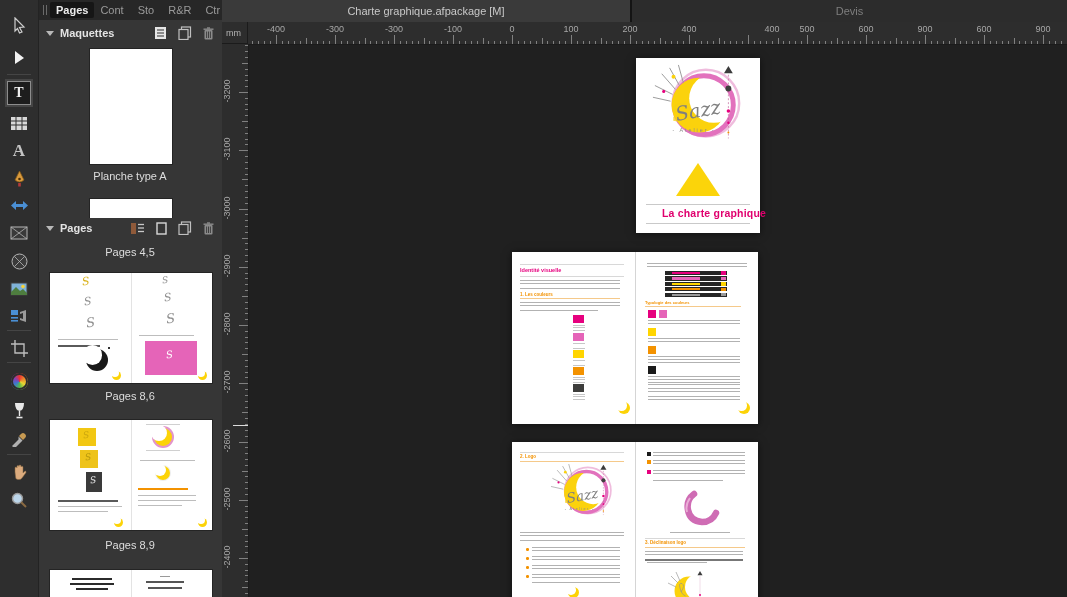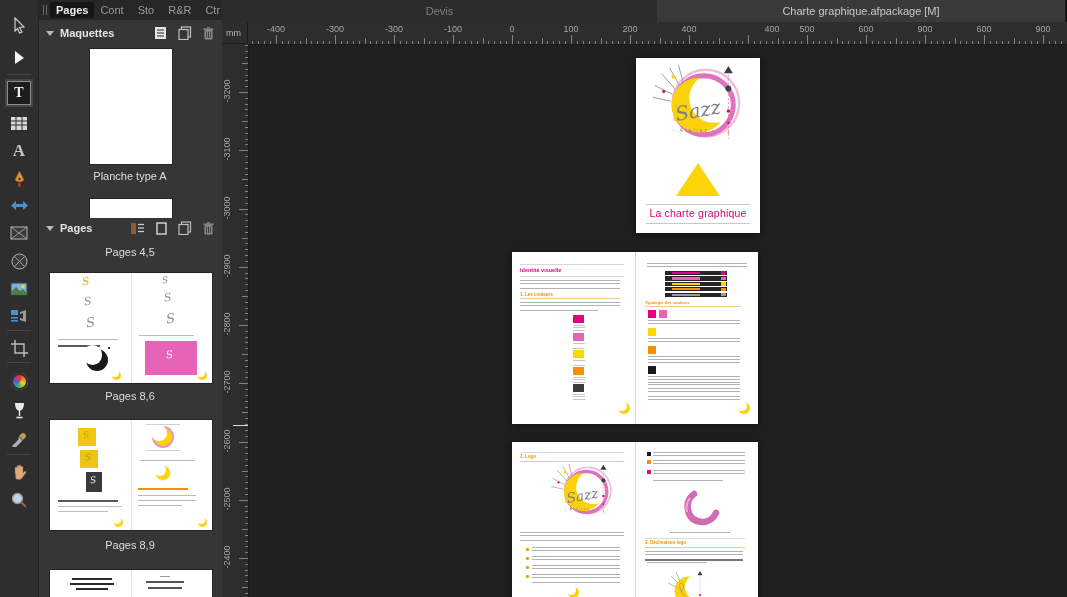--- a/index.html
+++ b/index.html
@@ -65,21 +65,21 @@
   .hlabel{position:absolute;top:2px;transform:translateX(-50%);font-size:9px;color:#a6a6a6;white-space:nowrap;}
   .vtick{position:absolute;right:0;height:1px;background:#808080;}
   .vlabel{position:absolute;left:-15px;width:40px;text-align:center;transform:rotate(-90deg);font-size:9px;color:#a6a6a6;}
   .vcursor{position:absolute;right:0;width:15px;height:1px;background:#dcdcdc;}
 
   
   .canvas{position:absolute;left:248px;top:44px;width:819px;height:553px;background:#202020;}
   .page{position:absolute;background:#ffffff;box-shadow:0 1px 8px rgba(0,0,0,.55);}
   .logo{position:absolute;}
   .tri-yellow{position:absolute;width:0;height:0;border-left:22px solid transparent;border-right:22px solid transparent;border-bottom:33px solid #fbd40a;}
-  .covtitle{position:absolute;width:100%;text-align:center;font-size:10.5px;font-weight:normal;color:#e0006e;letter-spacing:.2px;}
+  .covtitle{position:absolute;width:100%;text-align:center;font-size:10.5px;font-weight:bold;color:#e0006e;letter-spacing:.2px;margin-left:16px;}
   .h-mag{position:absolute;font-size:5.5px;font-weight:bold;color:#e6007e;}
   .h-org{position:absolute;font-size:4.5px;font-weight:bold;color:#f39200;}
   .bar5{position:absolute;height:4.2px;width:62px;background:#262626;}
   .bar5 .strip{position:absolute;left:12%;top:1px;height:2.2px;width:45%;}
   .bar5 .cap{position:absolute;right:1px;top:.4px;height:3.4px;width:5px;}
   .bullet{position:absolute;width:2.5px;height:2.5px;border-radius:50%;background:#f39200;}
   .mark{position:absolute;width:3.5px;height:3.5px;}
 </style>
 </head>
 <body>
@@ -394,22 +394,22 @@
     <div class="hl dark" style="left:22px;top:8px;width:40px;height:2.4px;background:#2b2b2b"></div>
     <div class="hl dark" style="left:20px;top:13px;width:44px;height:2.4px;background:#2b2b2b"></div>
     <div class="hl dark" style="left:26px;top:18px;width:32px;height:2.4px;background:#2b2b2b"></div>
     <div class="hl" style="left:110px;top:6px;width:10px;background:#9a9a9a"></div>
     <div class="hl" style="left:96px;top:11px;width:38px;height:1.6px;background:#555"></div>
     <div class="hl" style="left:98px;top:17px;width:34px;height:1.6px;background:#555"></div>
   </div>
 </div>
 
 <div class="doctabs">
+  <div class="dtab active">Charte graphique.afpackage [M]</div>
   <div class="dtab idle">Devis</div>
-  <div class="dtab active">Charte graphique.afpackage [M]</div>
 </div>
 
 <div class="corner">
       <span>mm</span>
     </div>
 <div class="hruler">
       <div class="htick" style="left: 4.4px; height: 3.5px;"></div>
       <div class="htick" style="left: 10.3px; height: 3.5px;"></div>
       <div class="htick" style="left: 16.2px; height: 3.5px;"></div>
       <div class="htick" style="left: 22.1px; height: 3.5px;"></div>

